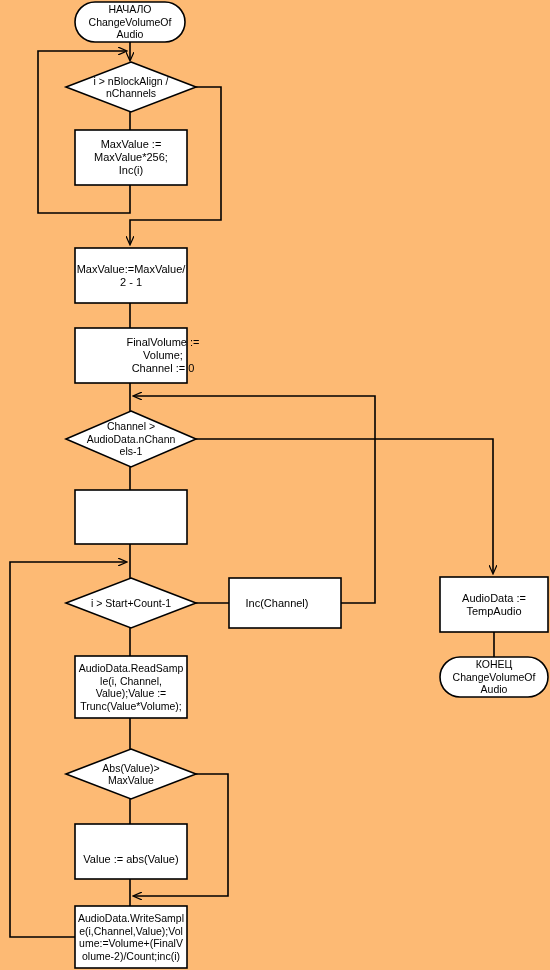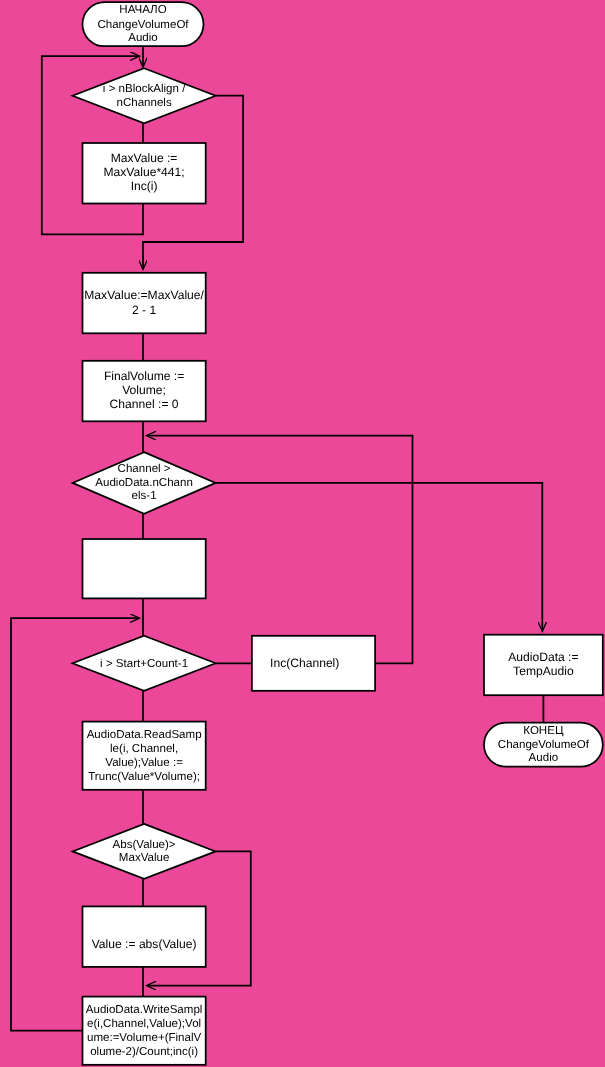--- a/index.html
+++ b/index.html
@@ -4,21 +4,21 @@
 <style>
   html, body {
     margin: 0;
     padding: 0;
     background: #808080;
   }
   #flowchart-root {
     position: relative;
     width: 550px;
     height: 970px;
-    background: #ec4899;
+    background: #fdba74;
     font-family: "Liberation Sans", sans-serif;
     overflow: hidden;
   }
   #flow-svg {
     position: absolute;
     left: 0;
     top: 0;
     width: 550px;
     height: 970px;
   }
@@ -110,27 +110,27 @@
   </svg>
 
   <div class="node-label label-sm" style="left:75px;top:2px;width:110px;height:40px;">НАЧАЛО
 ChangeVolumeOf
 Audio</div>
 
   <div class="node-label label-sm" style="left:70px;top:62px;width:122px;height:50px;">i &gt; nBlockAlign /
 nChannels</div>
 
   <div class="node-label" style="left:75px;top:130px;width:112px;height:55px;">MaxValue :=
-MaxValue*441;
+MaxValue*256;
 Inc(i)</div>
 
   <div class="node-label" style="left:73px;top:248px;width:116px;height:55px;">MaxValue:=MaxValue/
 2 - 1</div>
 
-  <div class="node-label" style="left:75px;top:328px;width:112px;height:55px;">FinalVolume :=
+  <div class="node-label" style="left:75px;top:328px;width:112px;height:55px;padding-left:32px;">FinalVolume :=
 Volume;
 Channel := 0</div>
 
   <div class="node-label label-sm" style="left:68px;top:411px;width:126px;height:56px;">Channel &gt;
 AudioData.nChann
 els-1</div>
 
 
   <div class="node-label label-sm" style="left:66px;top:578px;width:130px;height:50px;">i &gt; Start+Count-1</div>
 

